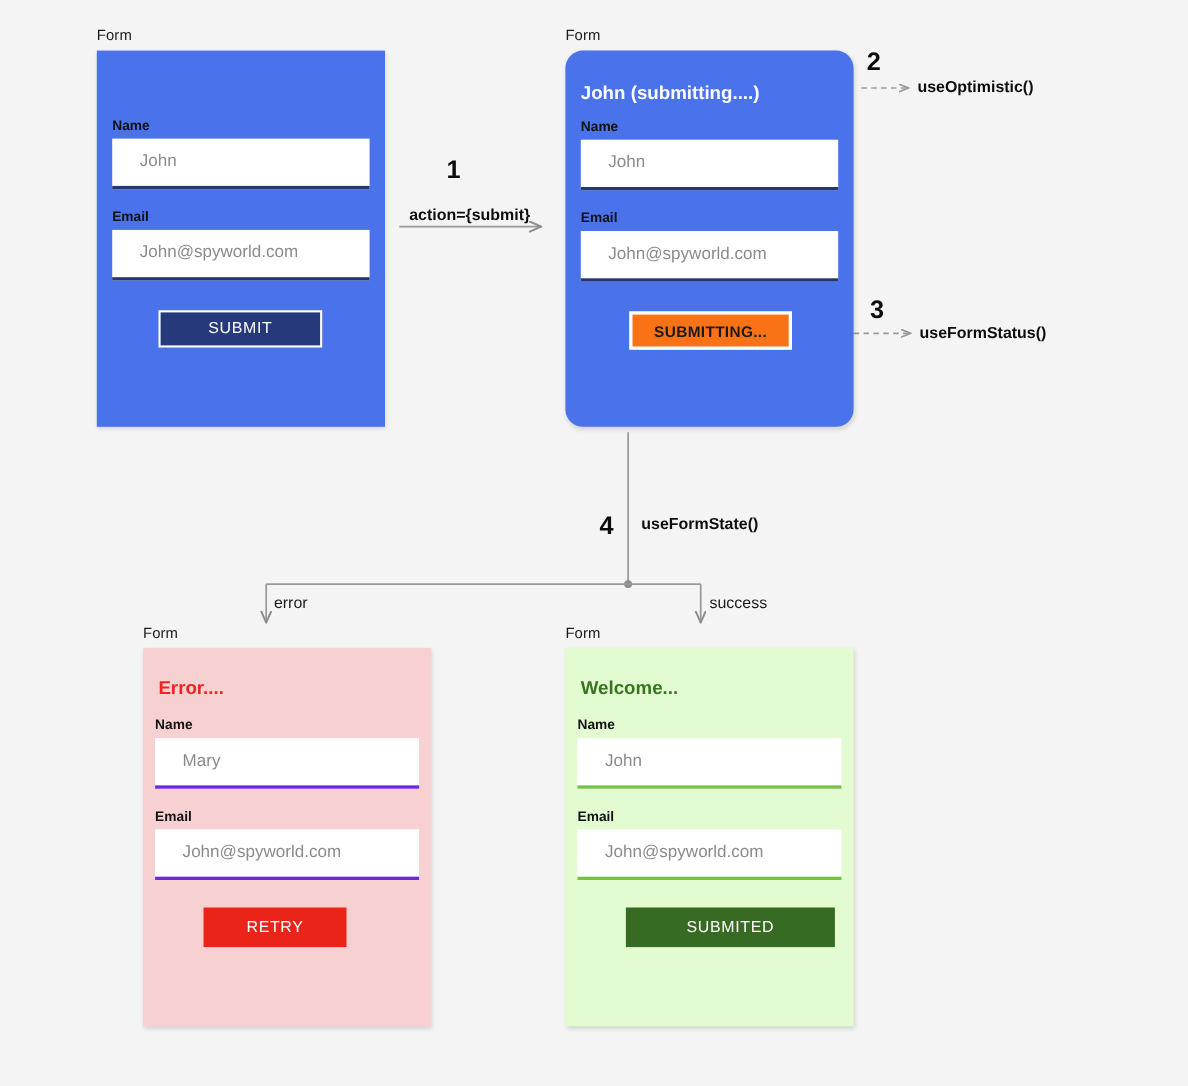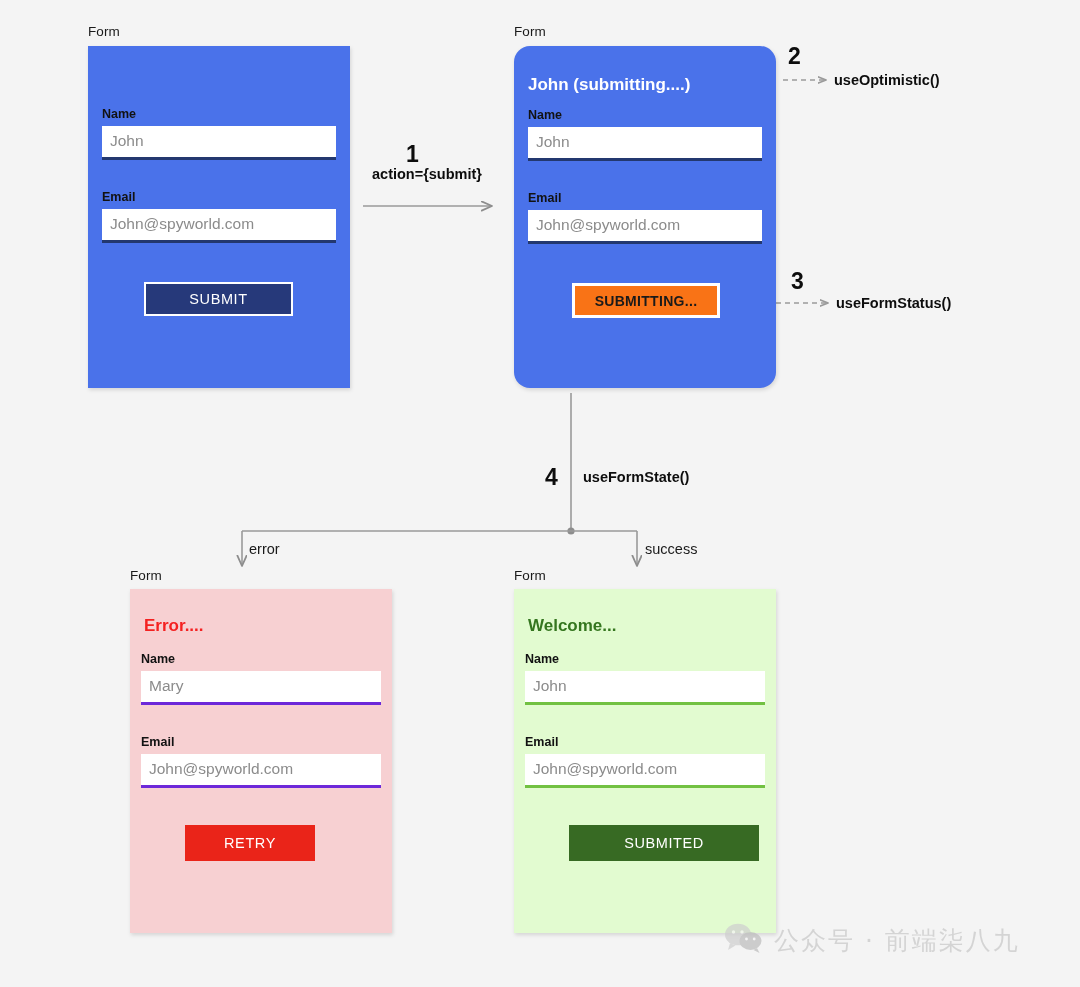--- a/index.html
+++ b/index.html
@@ -53,24 +53,24 @@
   .field-label {
     font-size: 12.5px;
     font-weight: bold;
     color: #121212;
     line-height: 1;
     margin-bottom: 5px;
   }
   .field-input {
     box-sizing: border-box;
     background: #ffffff;
-    height: 34px;
+    height: 46px;
     display: flex;
     align-items: center;
-    padding-left: 8px;
+    padding-left: 25px;
     font-size: 15.5px;
     color: #8b8b8b;
     white-space: nowrap;
   }
   .field-input.u-navy { border-bottom: 3px solid #23386f; }
   .field-input.u-red  { border-bottom: 3px solid #6d28d9; }
   .field-input.u-green{ border-bottom: 3px solid #72c142; }
 
   
   .btn {
@@ -202,21 +202,21 @@
 
     <div class="abs" style="left:14px; top:145px; width:234px;">
       <div class="field-label">Email</div>
       <div class="field-input u-navy">John@spyworld.com</div>
     </div>
 
     <div class="abs btn btn-submit" style="left:56px; top:236px; width:149px; height:34px;">SUBMIT</div>
   </div>
 
   <div class="abs step-num" style="left:406px; top:143px;">1</div>
-  <div class="abs action-label" style="left:372px; top:167px;text-align:right;">action={submit}</div>
+  <div class="abs action-label" style="left:372px; top:189px;text-align:right;">action={submit}</div>
 
   <div class="abs form-caption" style="left:514px; top:25px;">Form</div>
 
   <div class="abs form-card blue" style="left:514px; top:46px; width:262px; height:342px;border-radius:16px;">
 
     <div class="abs card-heading white" style="left:14px; top:30px;">John (submitting....)</div>
 
     <div class="abs" style="left:14px; top:63px; width:234px;">
       <div class="field-label">Name</div>
       <div class="field-input u-navy">John</div>
@@ -273,29 +273,14 @@
     </div>
 
     <div class="abs" style="left:11px; top:147px; width:240px;">
       <div class="field-label">Email</div>
       <div class="field-input u-green">John@spyworld.com</div>
     </div>
 
     <div class="abs btn btn-submited" style="left:55px; top:236px; width:190px; height:36px;">SUBMITED</div>
   </div>
 
-  <div class="abs watermark" style="left:724px; top:922px;">
-    <span style="display:block;">
-      <svg width="40" height="32" viewBox="0 0 40 32">
-        <ellipse cx="14" cy="12.5" rx="13" ry="10.8" fill="#cfcfcf"></ellipse>
-        <path d="M6 21 L4 28 L11.5 23.5 Z" fill="#cfcfcf"></path>
-        <circle cx="9.5" cy="10" r="1.7" fill="#f4f4f4"></circle>
-        <circle cx="18" cy="10" r="1.7" fill="#f4f4f4"></circle>
-        <ellipse cx="26.5" cy="19" rx="11" ry="9" fill="#bdbdbd"></ellipse>
-        <path d="M33 26 L35.5 31 L29.5 28 Z" fill="#bdbdbd"></path>
-        <circle cx="22.5" cy="17" r="1.4" fill="#f4f4f4"></circle>
-        <circle cx="30.2" cy="17" r="1.4" fill="#f4f4f4"></circle>
-      </svg>
-    </span>
-    <span class="watermark-text">公众号 · 前端柒八九</span>
-  </div>
 
 </div>
 
 </body></html>

